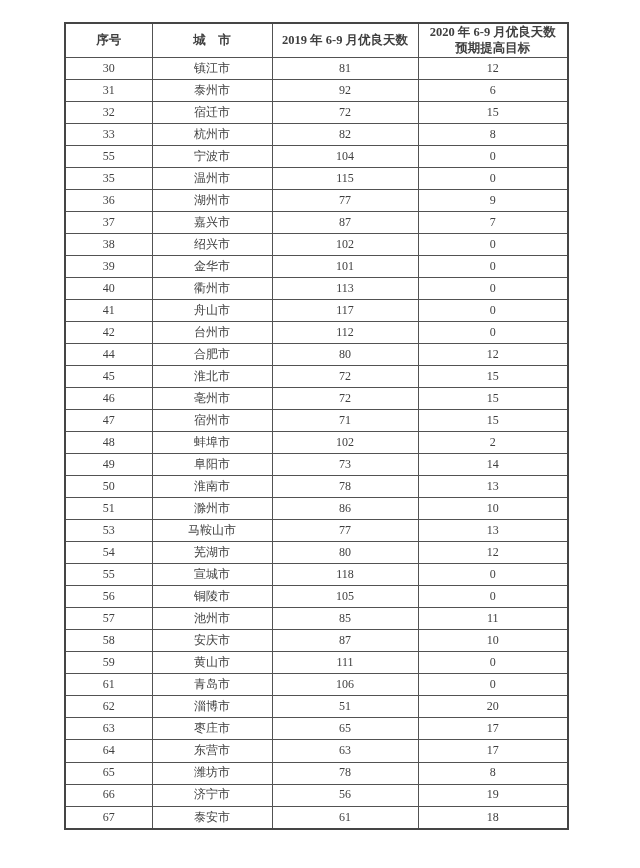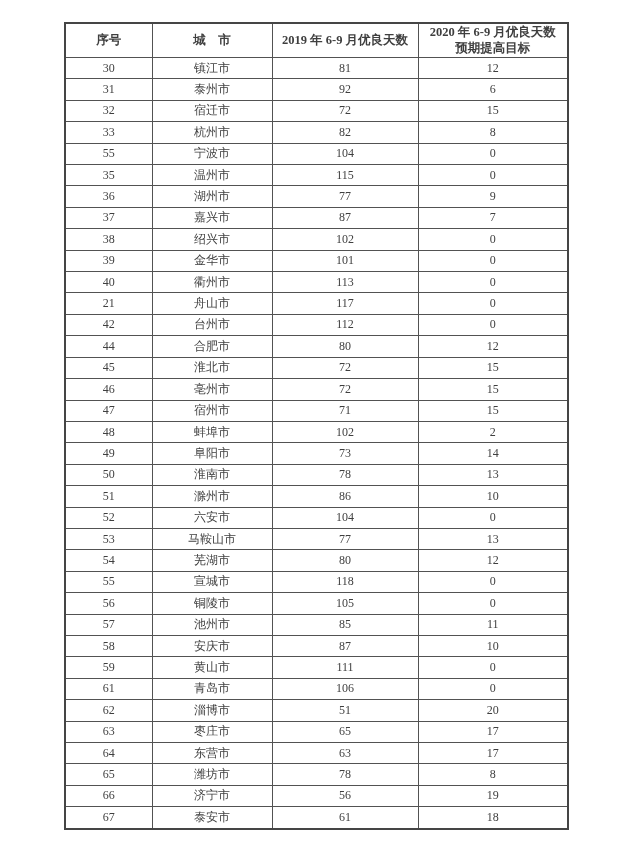--- a/index.html
+++ b/index.html
@@ -136,21 +136,21 @@
           <td>101</td>
           <td>0</td>
         </tr>
         <tr>
           <td>40</td>
           <td>衢州市</td>
           <td>113</td>
           <td>0</td>
         </tr>
         <tr>
-          <td>21</td>
+          <td>41</td>
           <td>舟山市</td>
           <td>117</td>
           <td>0</td>
         </tr>
         <tr>
           <td>42</td>
           <td>台州市</td>
           <td>112</td>
           <td>0</td>
         </tr>
@@ -194,26 +194,20 @@
           <td>50</td>
           <td>淮南市</td>
           <td>78</td>
           <td>13</td>
         </tr>
         <tr>
           <td>51</td>
           <td>滁州市</td>
           <td>86</td>
           <td>10</td>
-        </tr>
-        <tr>
-          <td>52</td>
-          <td>六安市</td>
-          <td>104</td>
-          <td>0</td>
         </tr>
         <tr>
           <td>53</td>
           <td>马鞍山市</td>
           <td>77</td>
           <td>13</td>
         </tr>
         <tr>
           <td>54</td>
           <td>芜湖市</td>

